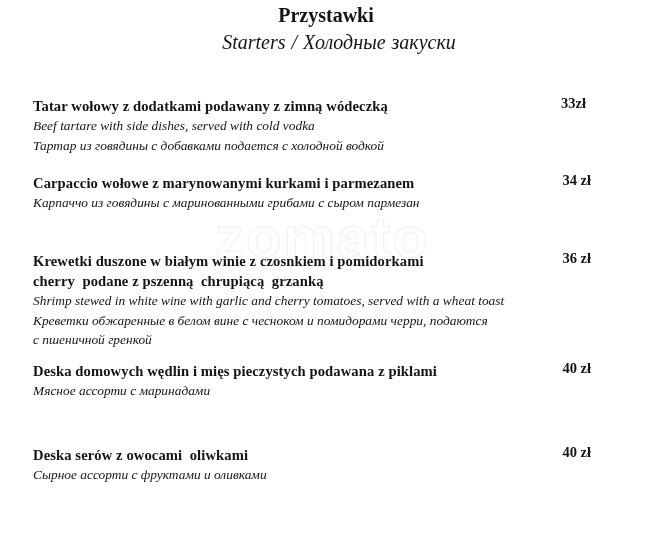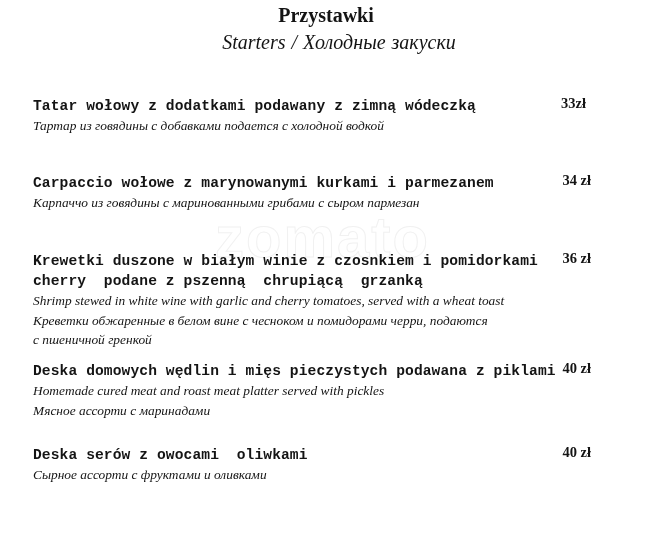--- a/index.html
+++ b/index.html
@@ -51,21 +51,21 @@
       font-style: italic;
       font-size: 20px;
       word-spacing: 1px;
     }
     .item {
       position: absolute;
       left: 33px;
       width: 590px;
     }
     .item-name {
-      font-family: Liberation Mono, monospace;
+      font-family: Liberation Serif, serif;
       font-weight: bold;
       font-size: 14.6px;
       line-height: 20px;
       white-space: pre;
       letter-spacing: 0.1px;
     }
     .item-en, .item-ru {
       font-family: "Liberation Serif", serif;
       font-style: italic;
       font-size: 13.4px;
@@ -85,20 +85,21 @@
 </head>
 <body>
 
 <div class="watermark">zomato</div>
 
 <h1 class="title" style="margin:0;">Przystawki</h1>
 <div class="subtitle">Starters / Холодные  закуски</div>
 
 <div class="item" style="top: 96px;">
   <div class="item-name">Tatar wołowy z dodatkami podawany z zimną wódeczką</div>
+  <div class="item-en">Beef tartare with side dishes, served with cold vodka</div>
   <div class="item-ru">Тартар из говядины с добавками подается с холодной водкой</div>
   <div class="price" style="right: 37px;">33zł</div>
 </div>
 
 <div class="item" style="top: 173px;">
   <div class="item-name">Carpaccio wołowe z marynowanymi kurkami i parmezanem</div>
   <div class="item-ru">Карпаччо из говядины с маринованными грибами с сыром пармезан</div>
   <div class="price">34 zł</div>
 </div>
 
@@ -106,21 +107,20 @@
   <div class="item-name">Krewetki duszone w białym winie z czosnkiem i pomidorkami
 cherry  podane z pszenną  chrupiącą  grzanką</div>
   <div class="item-en">Shrimp stewed in white wine with garlic and cherry tomatoes, served with a wheat toast</div>
   <div class="item-ru">Креветки обжаренные в белом вине с чесноком и помидорами черри, подаются
 с пшеничной гренкой</div>
   <div class="price">36 zł</div>
 </div>
 
 <div class="item" style="top: 361px;">
   <div class="item-name">Deska domowych wędlin i mięs pieczystych podawana z piklami</div>
-  <div class="item-en">Homemade cured meat and roast meat platter served with pickles</div>
   <div class="item-ru">Мясное ассорти с маринадами</div>
   <div class="price">40 zł</div>
 </div>
 
 <div class="item" style="top: 445px;">
   <div class="item-name">Deska serów z owocami  oliwkami</div>
   <div class="item-ru">Сырное ассорти с фруктами и оливками</div>
   <div class="price">40 zł</div>
 </div>
 

